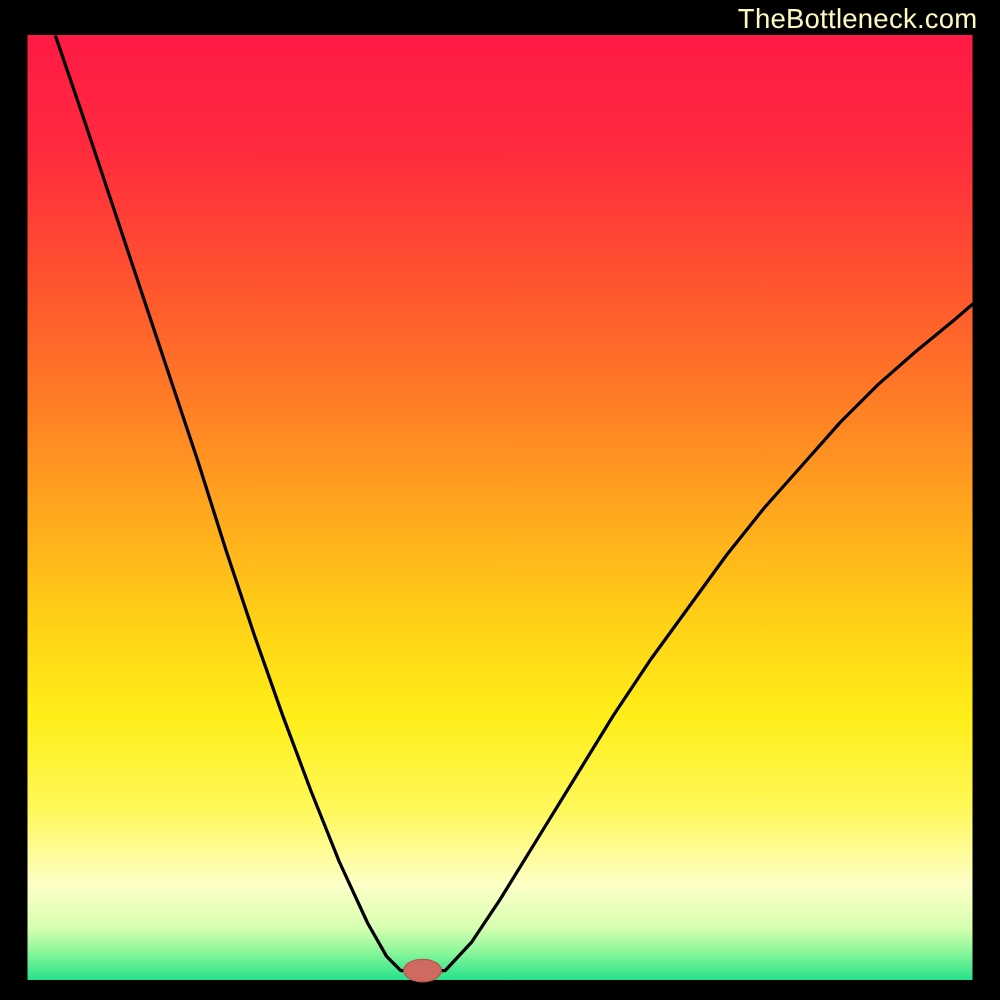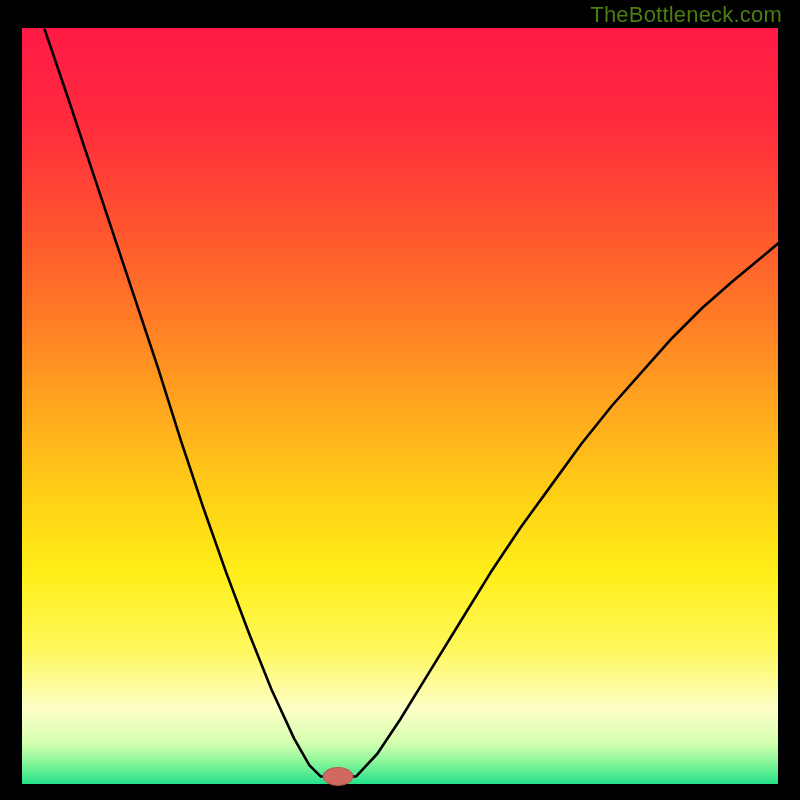--- a/index.html
+++ b/index.html
@@ -16,21 +16,21 @@
     top: 0;
     left: 0;
     width: 800px;
     height: 800px;
     background: #000;
   }
   .watermark {
     position: absolute;
     top: 2px;
     right: 18px;
-    color: #4d7c0f;
+    color: #fef9c3;
     font-size: 22px;
     font-weight: 500;
     letter-spacing: 0.2px;
     font-family: Arial, Helvetica, sans-serif;
   }
   svg {
     display: block;
   }
 </style>
 </head>

